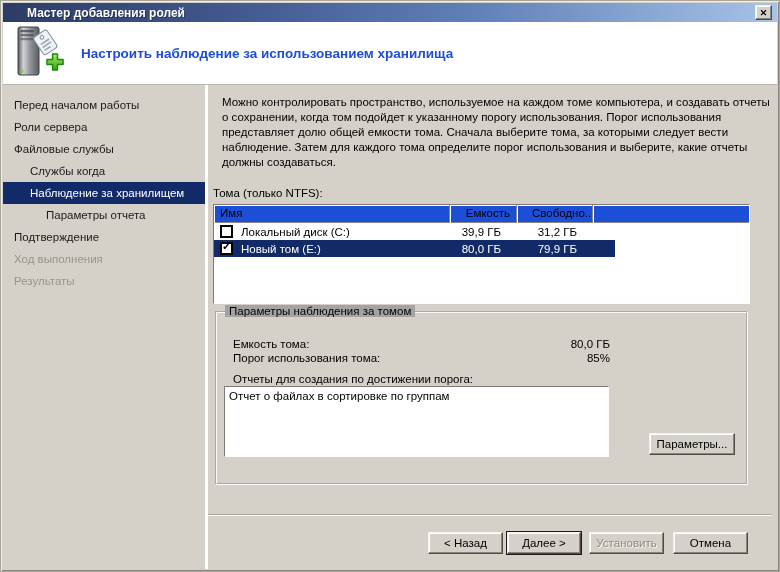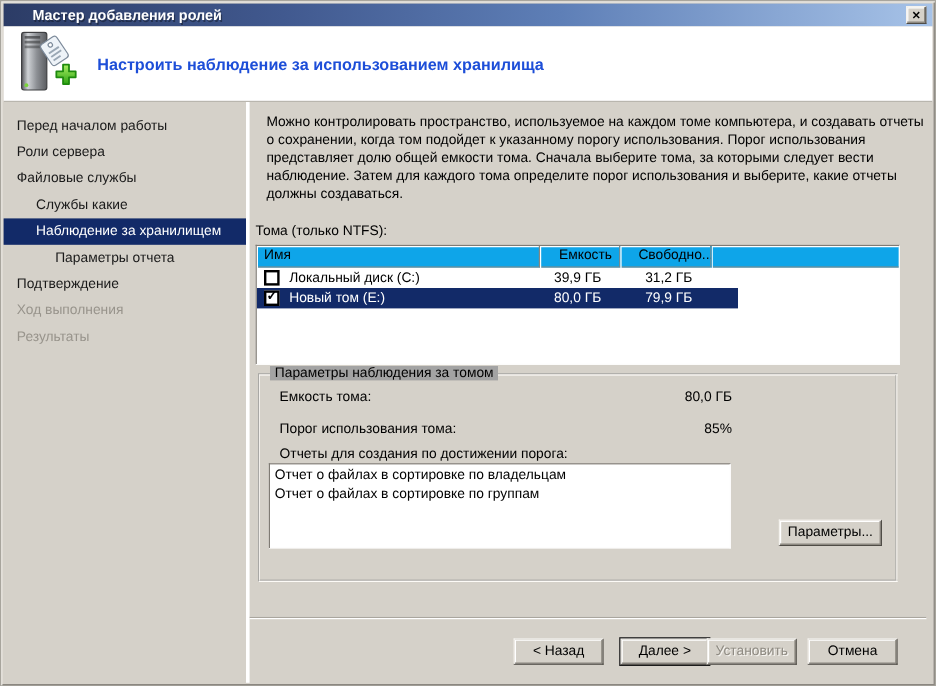--- a/index.html
+++ b/index.html
@@ -37,21 +37,21 @@
   .nav-item.selected { background:#122a68; color:#ffffff; }
   .nav-item.disabled { color:#98948c; }
 
   
   .desc { position:absolute; left:222px; top:95px; width:552px; font-size:11.5px; line-height:15px; color:#000; }
   .volumes-label { position:absolute; left:213px; top:187px; font-size:11.5px; color:#000; }
 
   .volumes-table { position:absolute; left:213px; top:204px; width:537px; height:100px; background:#fff;
                    border:1px solid; border-color:#7f7b74 #fdfdfd #fdfdfd #7f7b74; overflow:hidden; }
   .t-header { display:flex; height:18px; }
-  .th { background:#0ea5e9; font-size:11.5px; line-height:17px; padding:0 6px;
+  .th { background:#1d4ed8; font-size:11.5px; line-height:17px; padding:0 6px;
         border-right:1px solid #8a867e;
         box-shadow: inset 1px 1px 0 #fff, inset 0 -1px 0 #8a867e; white-space:nowrap; overflow:hidden; }
   .th-name { width:236px; }
   .th-cap  { width:67px; text-align:right; }
   .th-free { width:76px;padding-left:15px; }
   .th-fill { flex:1; border-right:none; }
   .t-row { height:17px; display:flex; align-items:center; font-size:11.5px; }
   .row-main { width:401px; height:100%; display:flex; align-items:center; }
   .row-main.sel { background:#122a68; color:#fff; }
   .cb { width:13px; height:13px; margin-left:6px; background:#fff; border:2px solid #000;
@@ -60,32 +60,32 @@
   .cell-name { margin-left:8px; width:201px; white-space:nowrap; overflow:hidden; }
   .cell-cap  { width:67px; text-align:right; padding-right:8px; }
   .cell-free { width:98px; text-align:right; padding-right:30px; }
 
   
   .groupbox { position:absolute; left:215px; top:311px; width:533px; height:174px;
               border:2px groove #fdfbf7; }
   .legend { position:absolute; left:8px; top:-8px; background:#a3a3a3; padding:0 4px; font-size:11.5px; }
   .g-row { position:absolute; left:16px; width:377px; display:flex; justify-content:space-between;
            font-size:11.5px; }
-  .g-row.cap { top:12px; }
+  .g-row.cap { top:25px; }
   .g-row.thr { top:39px; }
   .g-reports-label { position:absolute; left:16px; top:60px; font-size:11.5px; }
   .listbox { position:absolute; left:7px; top:73px; width:385px; height:71px; background:#fff;
              border:1px solid; border-color:#7f7b74 #fdfdfd #fdfdfd #7f7b74; padding:1px 0; }
   .list-item { font-size:11.5px; line-height:16px; padding:0 4px; white-space:nowrap; }
 
   
   .btn { position:absolute; height:22px; background:#d5d1c9; font-family:"Liberation Sans",sans-serif;
          font-size:11.5px; color:#000; border:1px solid; border-color:#f4f2ee #4f4c46 #4f4c46 #f4f2ee;
          box-shadow: inset -1px -1px 0 #8a867e, inset 1px 1px 0 #fff; cursor:default; }
-  .btn.default { outline:1px solid #1c1c1c;margin-left:10px; }
+  .btn.default { outline:1px solid #1c1c1c; }
   .btn.disabled { color:#8f8b83; text-shadow:1px 1px 0 #f6f4f0; }
   .btn-options { left:649px; top:433px; width:86px; }
   .h-separator { position:absolute; left:208px; top:514px; width:564px; height:2px;
                  border-top:1px solid #aaa69e; background:#ffffff; }
   .btn-back    { left:428px; top:532px; width:75px; }
   .btn-next    { left:507px; top:532px; width:74px; }
   .btn-install { left:589px; top:532px; width:75px; }
   .btn-cancel  { left:673px; top:532px; width:75px; }
 </style>
 </head>
@@ -129,21 +129,21 @@
       <path d="M36 32 h9 v-9 h8 v9 h9 v8 h-9 v9 h-8 v-9 h-9 z" transform="scale(0.62) translate(22 22)" fill="url(#gp)" stroke="#1e8a0e" stroke-width="2.4" stroke-linejoin="round"></path>
     </svg>
     <h1 class="header-title">Настроить наблюдение за использованием хранилища</h1>
   </div>
 
   <div class="v-divider"></div>
   <nav class="sidebar">
     <div class="nav-item">Перед началом работы</div>
     <div class="nav-item">Роли сервера</div>
     <div class="nav-item">Файловые службы</div>
-    <div class="nav-item ind1">Службы какие</div>
+    <div class="nav-item ind1">Службы когда</div>
     <div class="nav-item ind1 selected">Наблюдение за хранилищем</div>
     <div class="nav-item ind2">Параметры отчета</div>
     <div class="nav-item">Подтверждение</div>
     <div class="nav-item disabled">Ход выполнения</div>
     <div class="nav-item disabled">Результаты</div>
   </nav>
 
   <p class="desc">Можно контролировать пространство, используемое на каждом томе компьютера, и создавать отчеты о сохранении, когда том подойдет к указанному порогу использования.  Порог использования представляет долю общей емкости тома. Сначала выберите тома, за которыми следует вести наблюдение.  Затем для каждого тома определите порог использования и выберите, какие отчеты должны создаваться.</p>
 
   <div class="volumes-label">Тома (только NTFS):</div>
@@ -179,21 +179,20 @@
     <div class="g-row cap">
       <span>Емкость тома:</span>
       <span>80,0 ГБ</span>
     </div>
     <div class="g-row thr">
       <span>Порог использования тома:</span>
       <span>85%</span>
     </div>
     <div class="g-reports-label">Отчеты для создания по достижении порога:</div>
     <div class="listbox">
-      <div class="list-item">Отчет о файлах в сортировке по владельцам</div>
       <div class="list-item">Отчет о файлах в сортировке по группам</div>
     </div>
   </div>
   <button class="btn btn-options">Параметры...</button>
 
   <div class="h-separator"></div>
   <button class="btn btn-back">&lt; Назад</button>
   <button class="btn btn-next default">Далее &gt;</button>
   <button class="btn btn-install disabled">Установить</button>
   <button class="btn btn-cancel">Отмена</button>

